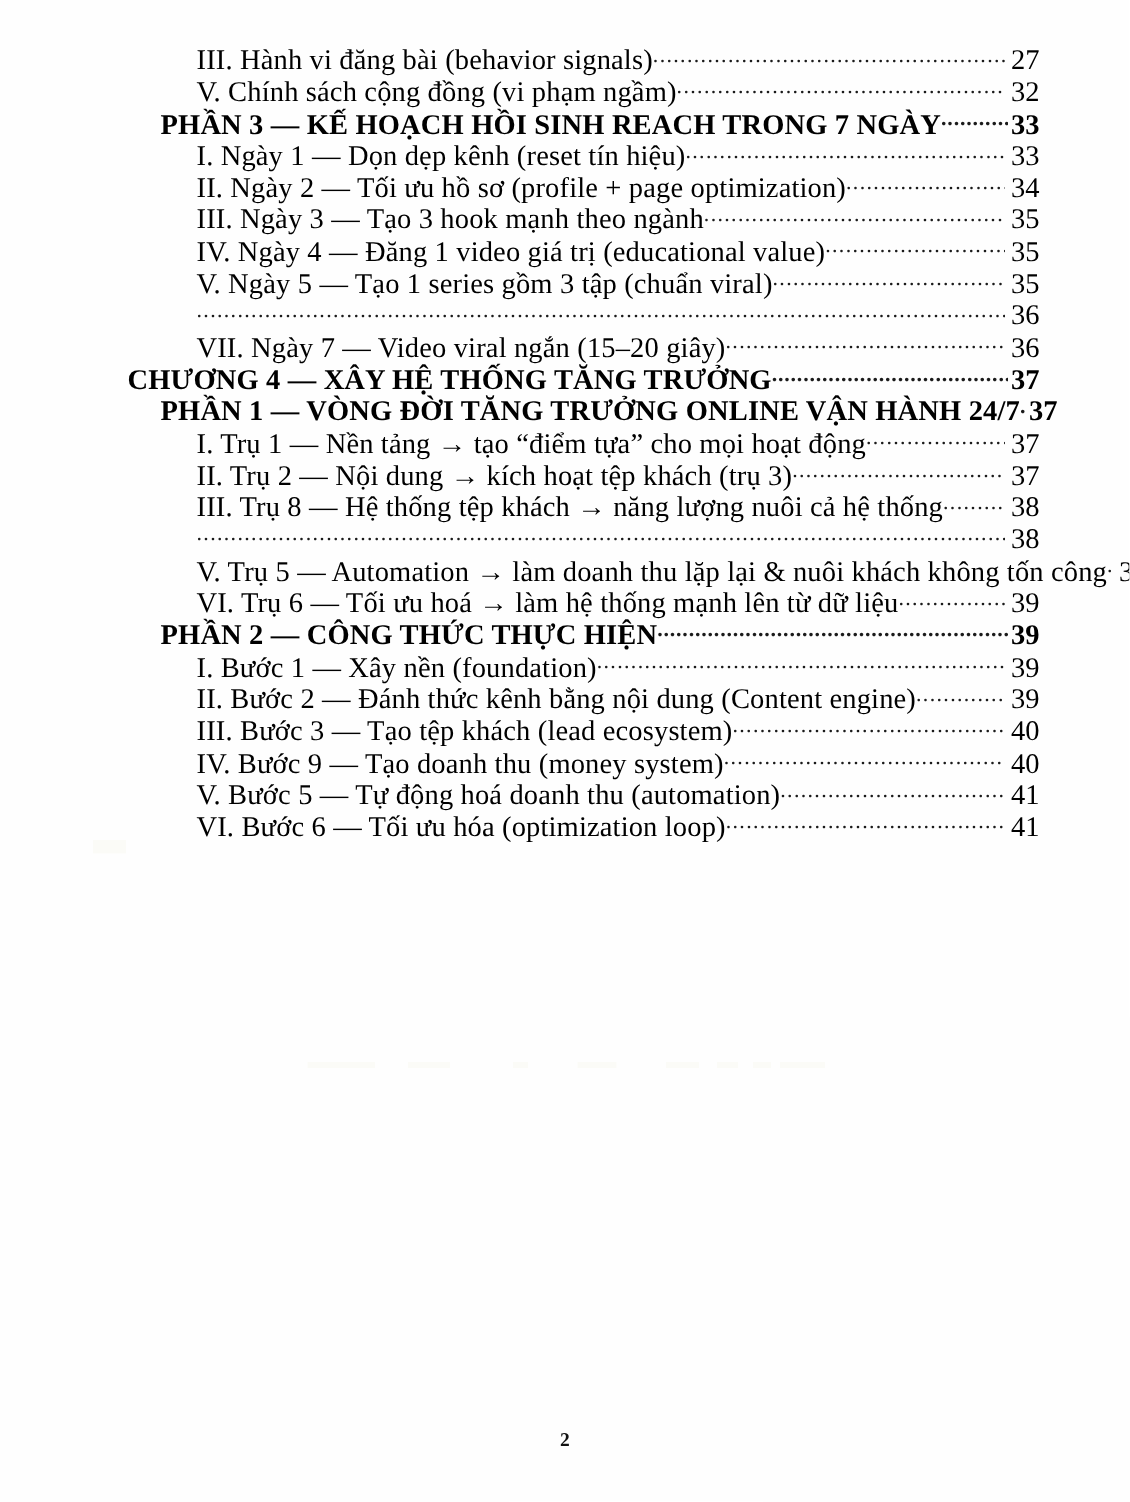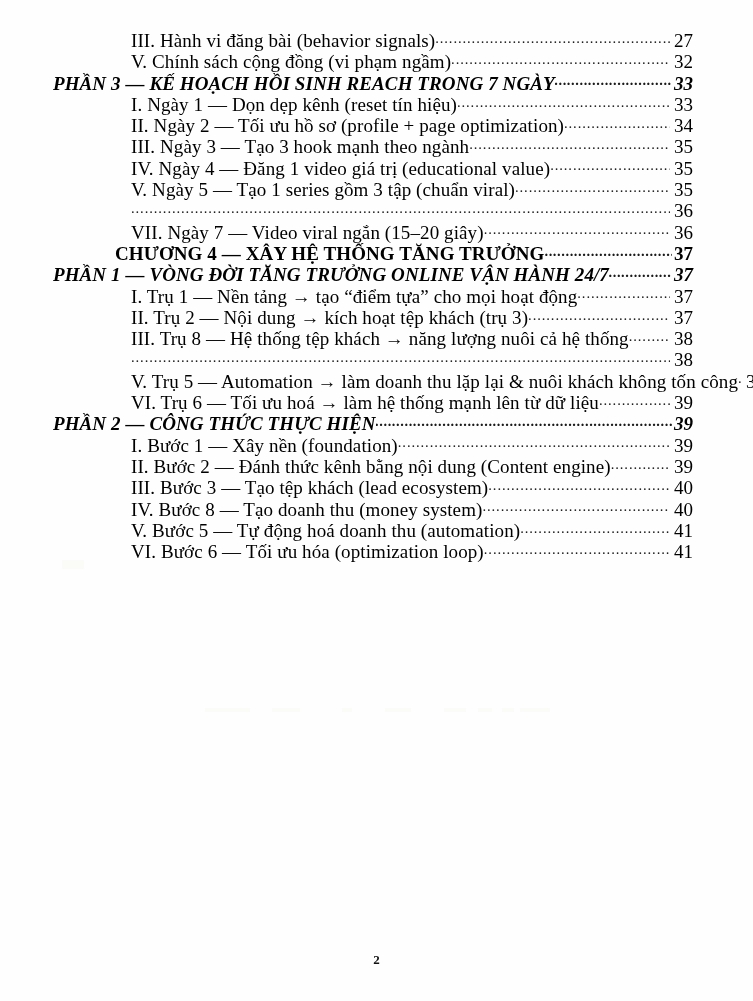--- a/index.html
+++ b/index.html
@@ -63,22 +63,22 @@
   }
 
   .toc-line .pageno {
     flex: 0 0 auto;
     text-align: right;
     min-width: 20px;
     padding-left: 1px;
   }
 
   
-  .lvl-chapter { padding-left: 115px; font-weight: bold; }
-  .lvl-part    { padding-left: 53px; font-weight: bold; font-style: italic; }
+  .lvl-chapter { padding-left: 85px; font-weight: bold; }
+  .lvl-part    { padding-left: 107px; font-weight: bold; }
   .lvl-item    { padding-left: 131px; font-weight: normal; }
 
   .lvl-chapter .leader::after,
   .lvl-part .leader::after {
     font-weight: bold;
     letter-spacing: 0.55px;
   }
 
   .lvl-item .pageno { padding-left: 3px; }
 
@@ -219,21 +219,21 @@
         <span class="label">II. Bước 2 — Đánh thức kênh bằng nội dung (Content engine)</span>
         <span class="leader"></span>
         <span class="pageno">39</span>
       </div>
       <div class="toc-line lvl-item">
         <span class="label">III. Bước 3 — Tạo tệp khách (lead ecosystem)</span>
         <span class="leader"></span>
         <span class="pageno">40</span>
       </div>
       <div class="toc-line lvl-item">
-        <span class="label">IV. Bước 8 — Tạo doanh thu (money system)</span>
+        <span class="label">IV. Bước 9 — Tạo doanh thu (money system)</span>
         <span class="leader"></span>
         <span class="pageno">40</span>
       </div>
       <div class="toc-line lvl-item">
         <span class="label">V. Bước 5 — Tự động hoá doanh thu (automation)</span>
         <span class="leader"></span>
         <span class="pageno">41</span>
       </div>
       <div class="toc-line lvl-item">
         <span class="label">VI. Bước 6 — Tối ưu hóa (optimization loop)</span>

